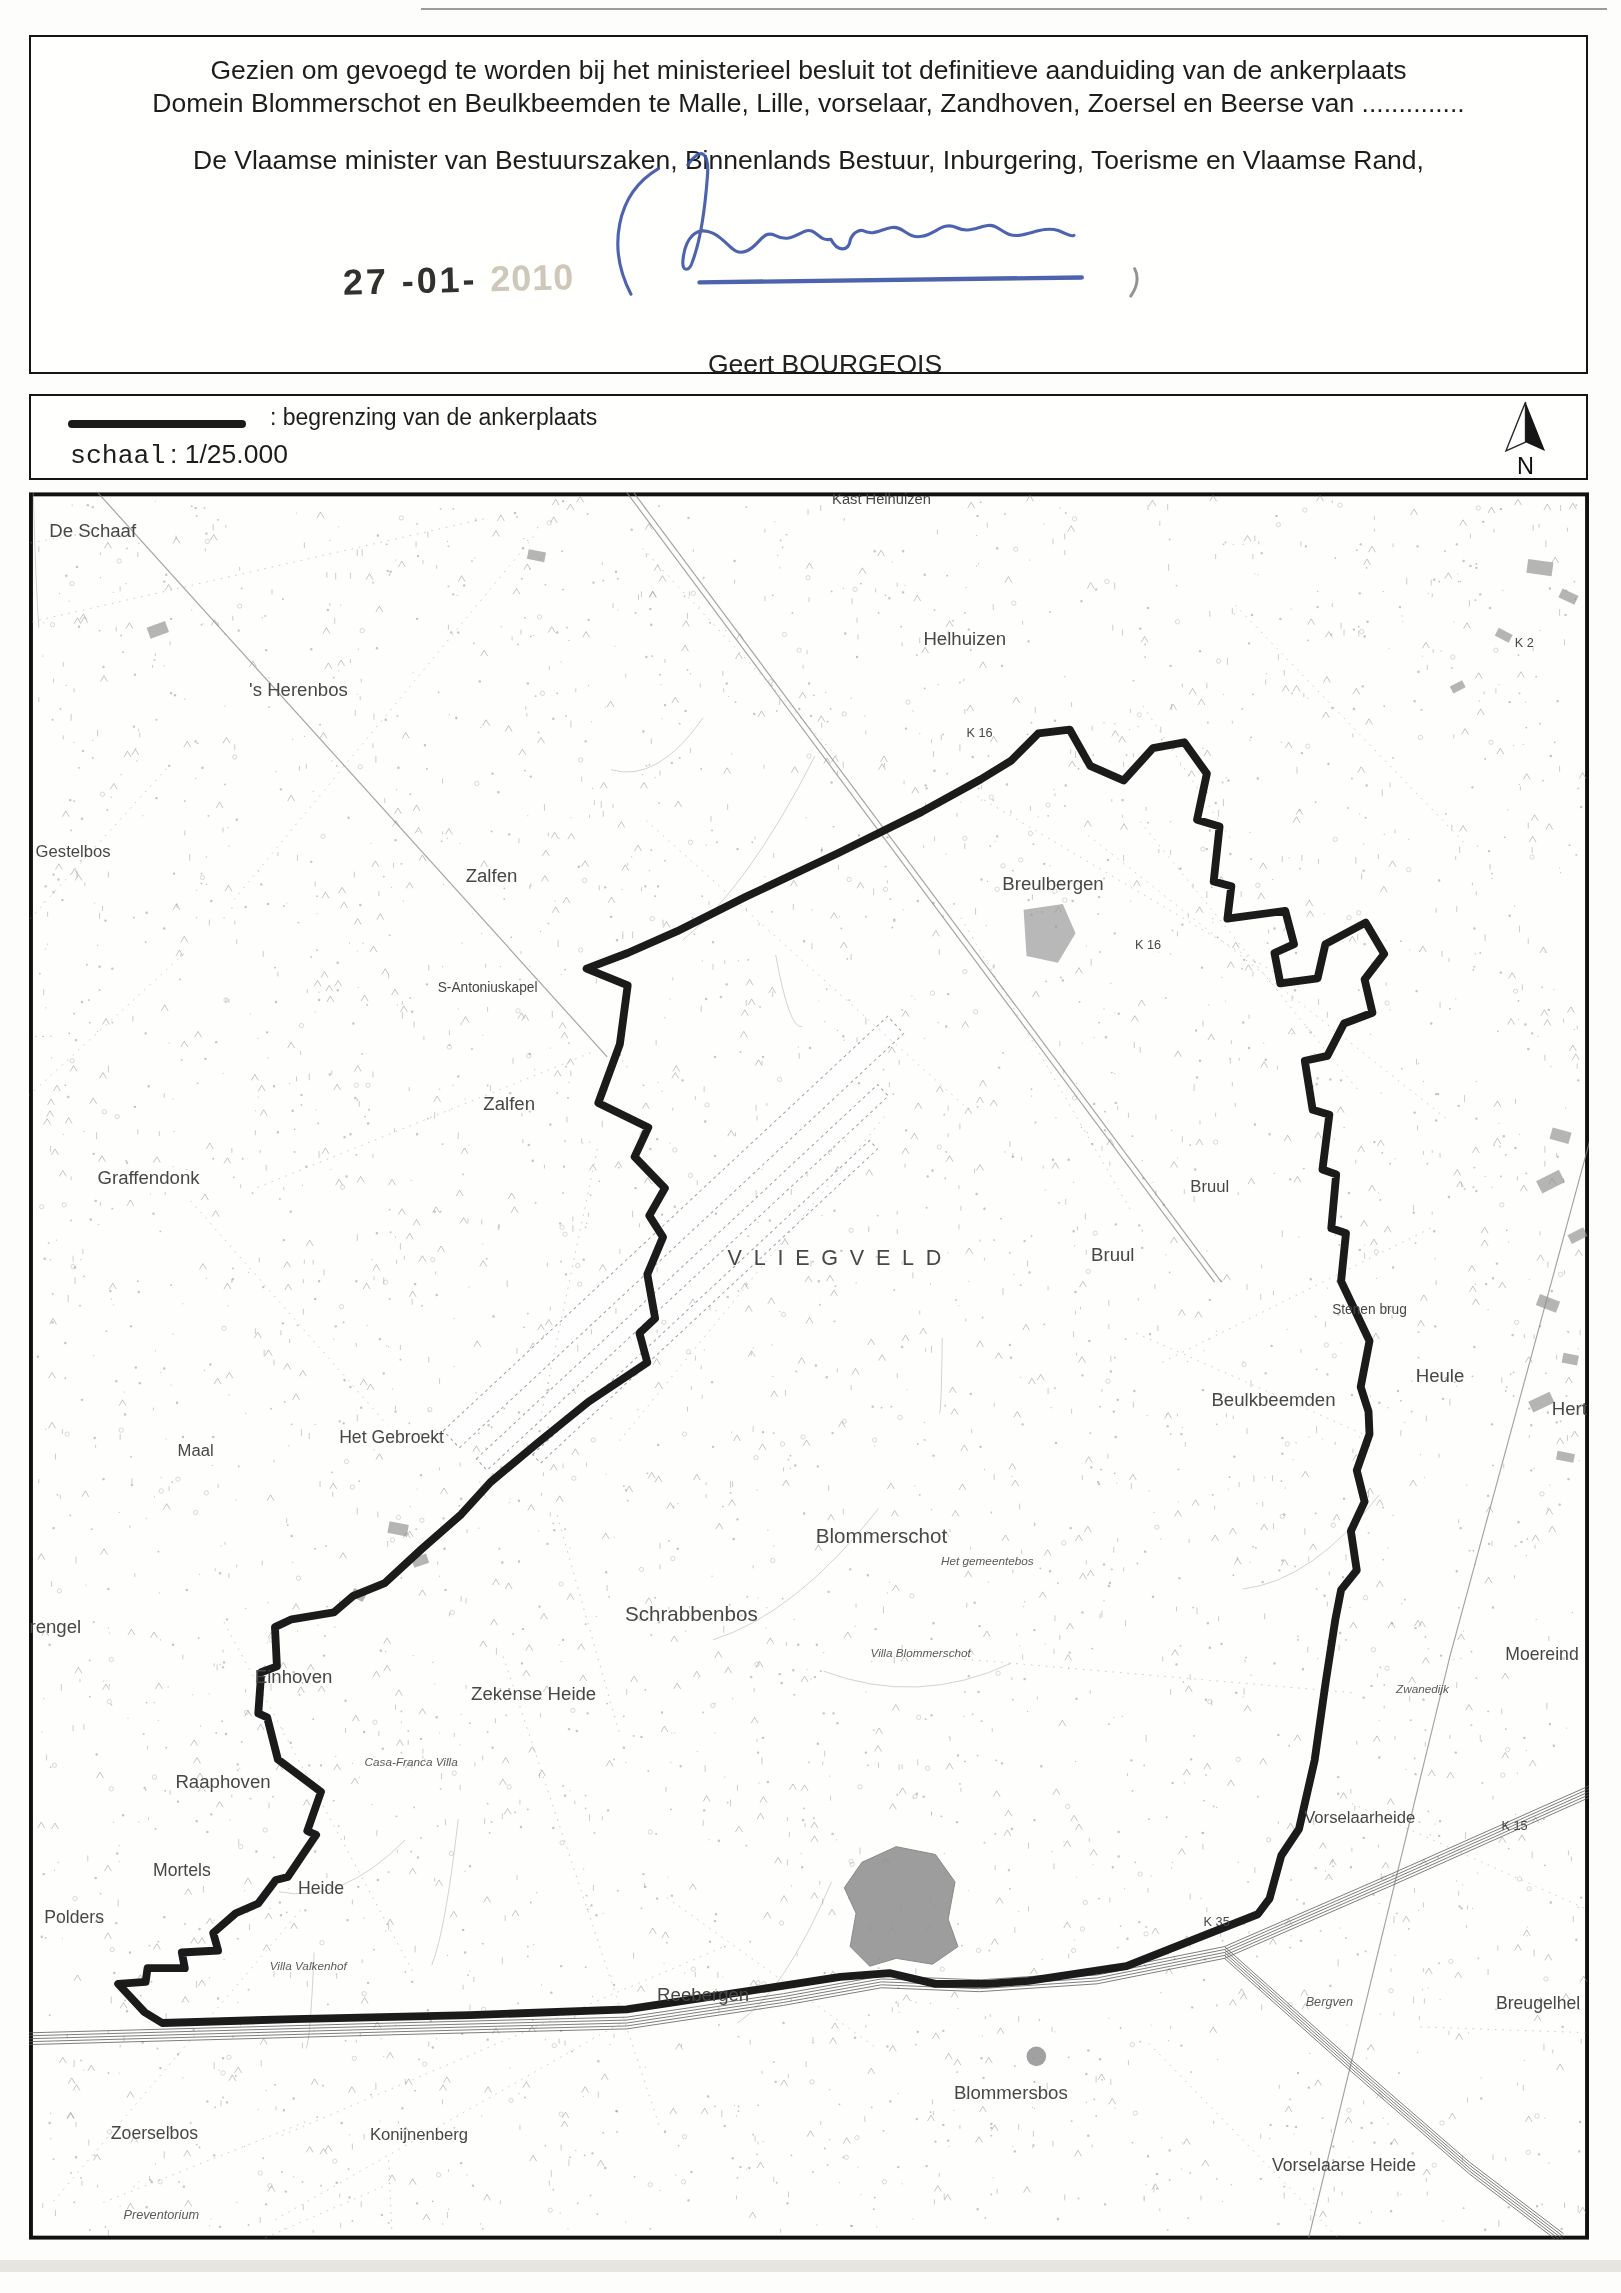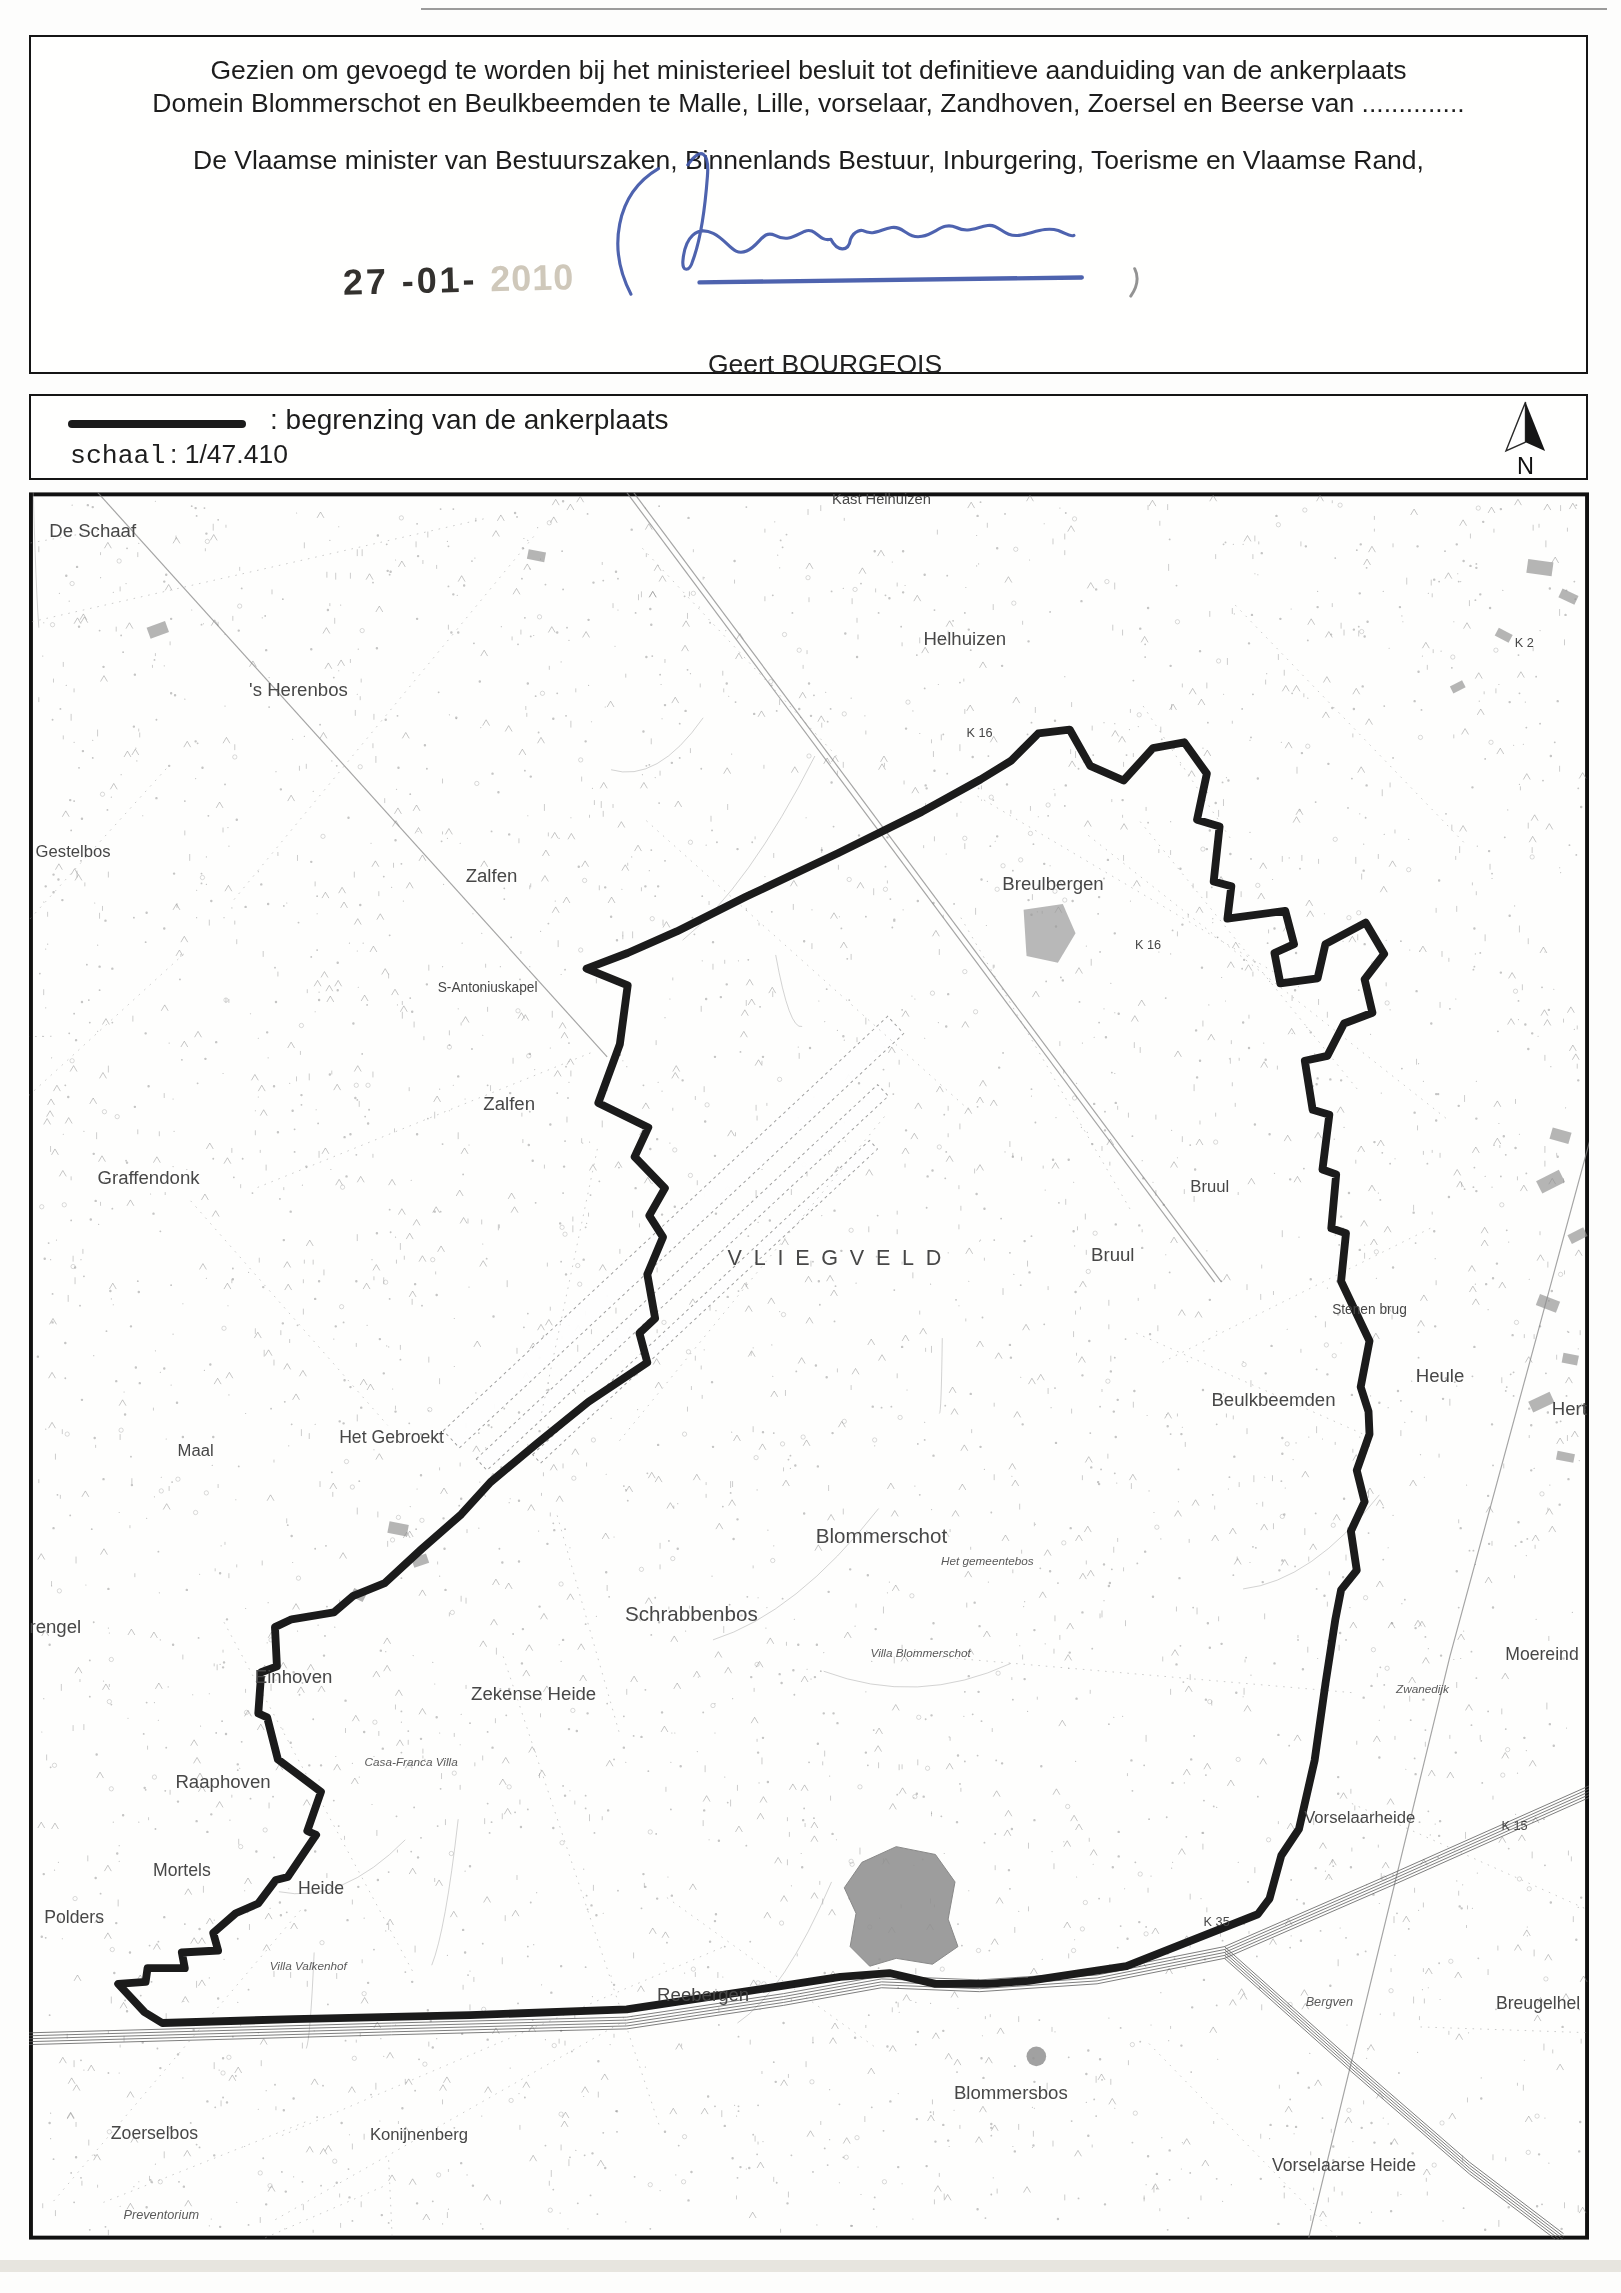--- a/index.html
+++ b/index.html
@@ -17,21 +17,21 @@
   .date-stamp{position:absolute;left:312px;top:222px;font-size:36px;font-weight:600;
               letter-spacing:2.9px;color:#33312e;transform:rotate(-1.4deg);white-space:nowrap;}
   .date-year{color:#cfc8ba;letter-spacing:1px;}
   .signature-svg{position:absolute;left:549px;top:110px;width:588px;height:162px;}
   .signer{position:absolute;left:598px;top:312px;width:392px;text-align:center;font-size:26.5px;color:#222;}
 
   
   .legend-box{position:absolute;left:29px;top:394px;width:1555px;height:82px;
               border:2.9px solid #151515;background:#fffffe;}
   .swatch{position:absolute;left:37px;top:23.5px;width:178px;height:8.8px;border-radius:4.9px;background:#1b1b1b;}
-  .legend-text{position:absolute;left:239px;top:7.8px;font-size:28px;color:#1d1d1d;}
+  .legend-text{position:absolute;left:239px;top:7.8px;font-size:23px;color:#1d1d1d;}
   .scale-row{position:absolute;left:39px;top:43px;font-size:26.5px;color:#1d1d1d;}
   .scale-lab{display:inline-block;width:100px;font-family:Liberation Mono, monospace;}
   .north{position:absolute;right:29px;top:3.9px;width:63px;text-align:center;}
   .north-n{font-size:23.5px;color:#111;margin-top:-3.9px;font-weight:400;}
 
   
   .map-svg{position:absolute;left:29px;top:492px;width:1560px;height:1748px;background:#fefefd;}
 </style>
 </head>
 <body>
@@ -61,21 +61,21 @@
         <path stroke="#8a8a8a" stroke-width="3" d="M 566 124 C 570 132 569 142 562 152"></path>
       </g>
     </svg>
 
     <div class="signer">Geert BOURGEOIS</div>
   </div>
 
   <div class="legend-box">
     <div class="swatch"></div>
     <div class="legend-text">: begrenzing van de ankerplaats</div>
-    <div class="scale-row"><span class="scale-lab">schaal</span><span>: 1/47.410</span></div>
+    <div class="scale-row"><span class="scale-lab">schaal</span><span>: 1/25.000</span></div>
     <div class="north">
       <svg width="45" height="53" viewBox="0 0 46 54">
         <polygon points="23,2 3,52 23,43" fill="#ffffff" stroke="#2a2a2a" stroke-width="1.4"></polygon>
         <polygon points="23,2 43,52 23,43" fill="#161616"></polygon>
       </svg>
       <div class="north-n">N</div>
     </div>
   </div>
 
   <svg id="map-svg" class="map-svg" viewBox="30 502 1592 1783">

